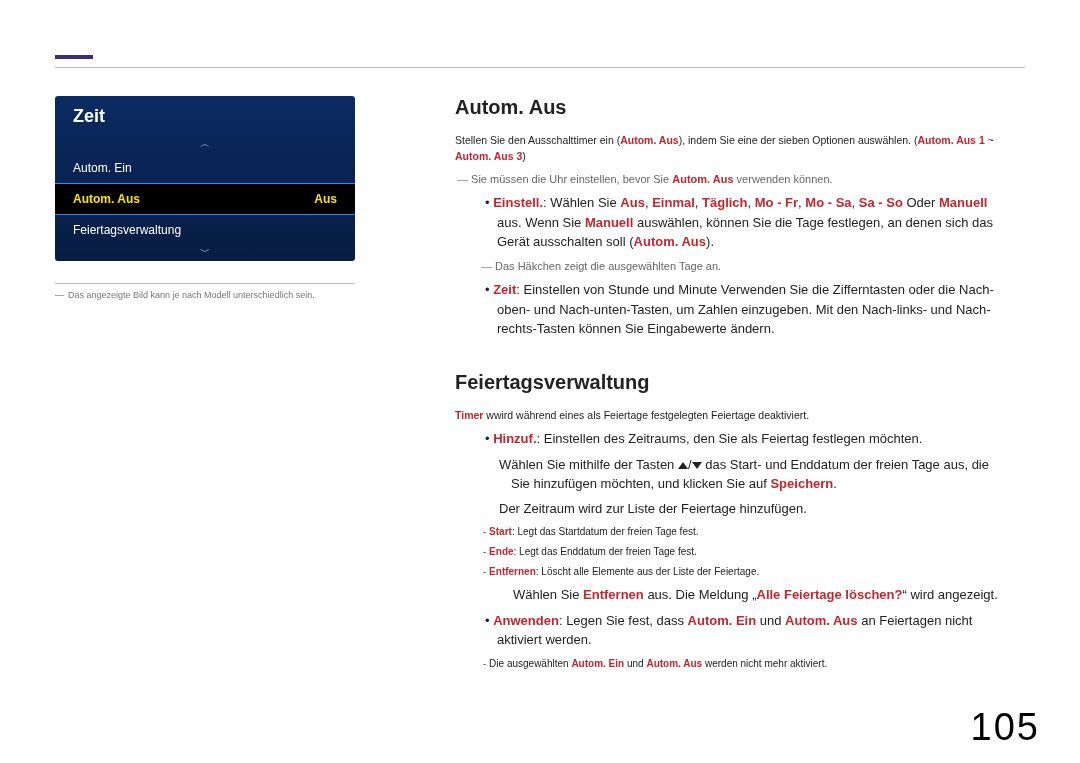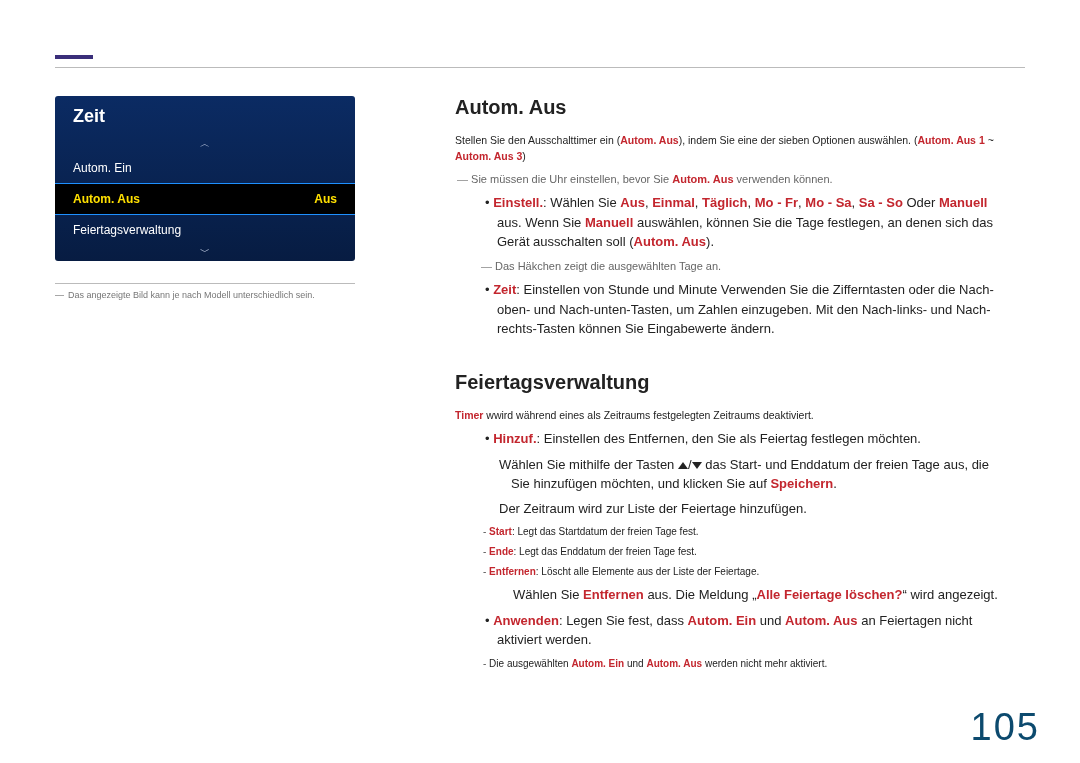--- a/index.html
+++ b/index.html
@@ -23,21 +23,21 @@
 .sub-dash{font-size:11px;color:#666;line-height:1.5;margin:6px 0 6px 0;padding-left:14px;text-indent:-12px}
 .sub-dash::before{content:"― ";color:#888}
 .ul{margin:6px 0 6px 12px}
 .ul .li{font-size:13px;line-height:1.5;margin:5px 16px;padding-left:14px;text-indent:-12px}
 .ul .li::before{content:"•  ";color:#222}
 .ul2{margin-left:18px}
 .ul2 .li{font-size:10px;line-height:1.5;margin:5px 0;padding-left:14px;text-indent:-12px}
 .ul2 .li::before{content:"-  ";color:#555}
 .nodot .li::before{content:""}
 .section-gap{height:26px}
-.page-no{position:absolute;right:40px;bottom:14px;font-size:38px;color:#0c4a6e;font-weight:300;letter-spacing:2px}
+.page-no{position:absolute;right:40px;bottom:14px;font-size:38px;color:#000000;font-weight:300;letter-spacing:2px}
 .tri{display:inline-block;width:0;height:0;border-left:5px solid transparent;border-right:5px solid transparent;vertical-align:middle}
 .tri.up{border-bottom:7px solid #222}
 .tri.dn{border-top:7px solid #222}
 .enter-icon{display:inline-block;width:18px;height:11px;border:1.2px solid #222;border-radius:2px;vertical-align:middle;position:relative}
 .enter-icon::after{content:"";position:absolute;left:3px;top:2px;width:7px;height:5px;border-left:1.2px solid #222;border-bottom:1.2px solid #222}
 hr.thin{border:none;border-top:1px solid #bbb}
 </style>
 </head>
 <body>
 
@@ -73,23 +73,23 @@
       </div>
     </div>
     <p class="sub-dash" style="margin-left:24px">Das Häkchen zeigt die ausgewählten Tage an.</p>
     <div class="ul">
       <div class="li"><span class="red">Zeit</span><span>: Einstellen von Stunde und Minute Verwenden Sie die Zifferntasten oder die Nach-oben- und Nach-unten-Tasten, um Zahlen einzugeben. Mit den Nach-links- und Nach-rechts-Tasten können Sie Eingabewerte ändern.</span></div>
     </div>
 
     <div class="section-gap"></div>
 
     <h2>Feiertagsverwaltung</h2>
-    <p class="para"><span class="red">Timer</span><span> wwird während eines als Zeitraums festgelegten Zeitraums deaktiviert.</span></p>
+    <p class="para"><span class="red">Timer</span><span> wwird während eines als Feiertage festgelegten Feiertage deaktiviert.</span></p>
     <div class="ul">
-      <div class="li"><span class="red">Hinzuf.</span><span>: Einstellen des Entfernen, den Sie als Feiertag festlegen möchten.</span></div>
+      <div class="li"><span class="red">Hinzuf.</span><span>: Einstellen des Zeitraums, den Sie als Feiertag festlegen möchten.</span></div>
     </div>
     <div class="ul nodot" style="margin-left:26px">
       <div class="li"><span>Wählen Sie mithilfe der Tasten </span><span class="tri up"></span>/<span class="tri dn"></span><span> das Start- und Enddatum der freien Tage aus, die Sie hinzufügen möchten, und klicken Sie auf </span><span class="red">Speichern</span><span>.</span></div>
       <div class="li">Der Zeitraum wird zur Liste der Feiertage hinzufügen.</div>
     </div>
     <div class="ul2" style="margin-left:26px">
       <div class="li"><span class="red">Start</span><span>: Legt das Startdatum der freien Tage fest.</span></div>
       <div class="li"><span class="red">Ende</span><span>: Legt das Enddatum der freien Tage fest.</span></div>
       <div class="li"><span class="red">Entfernen</span><span>: Löscht alle Elemente aus der Liste der Feiertage.</span></div>
     </div>

